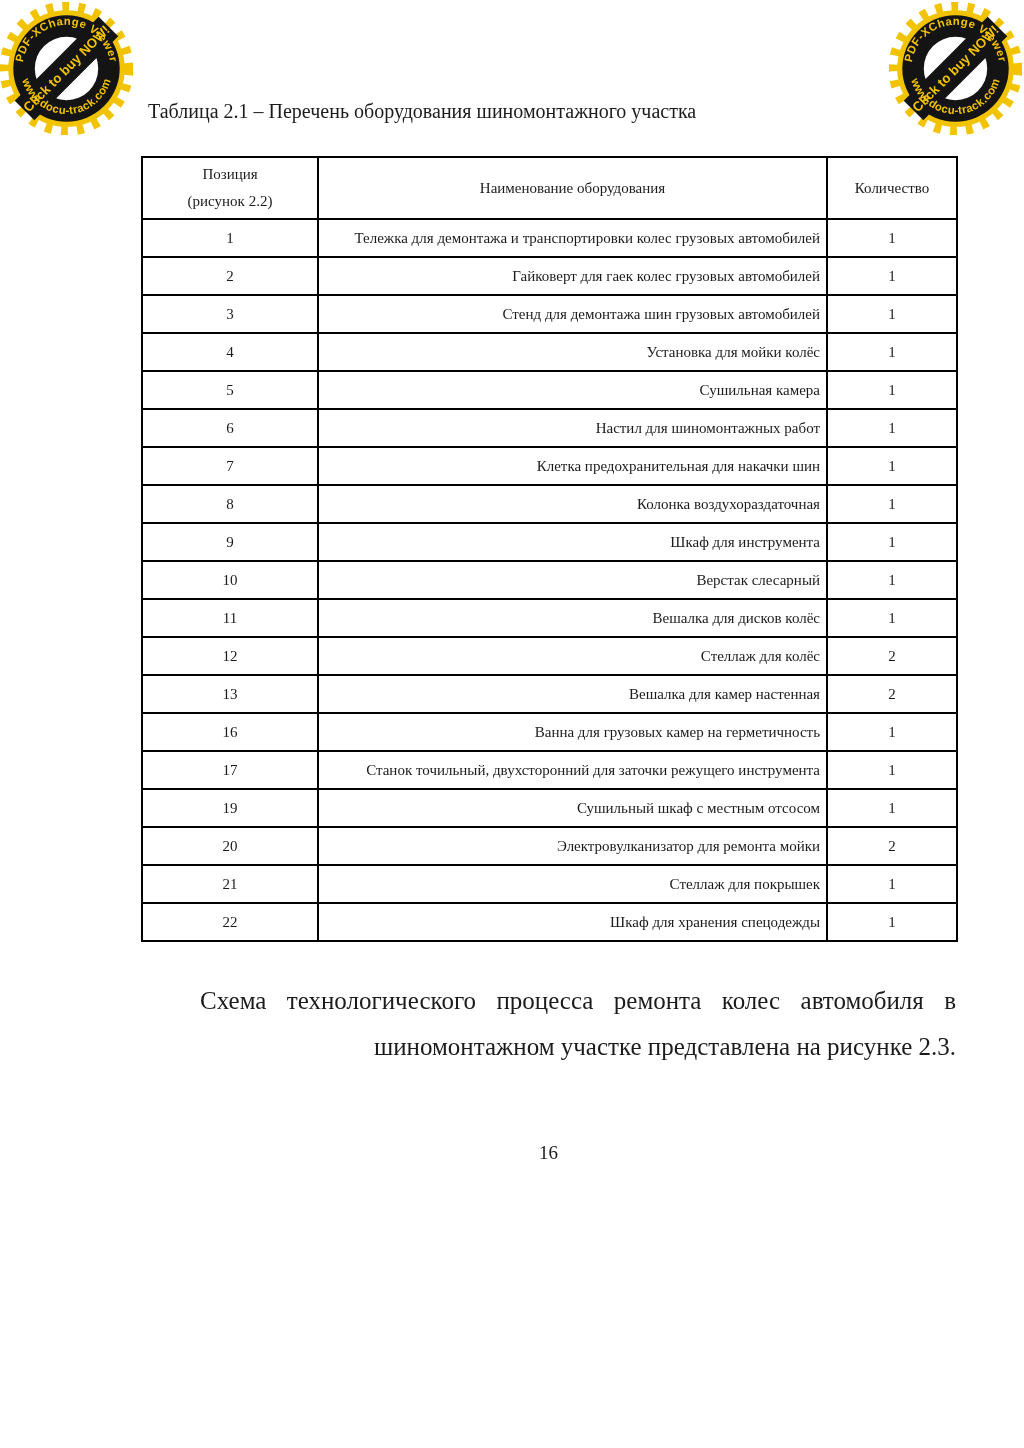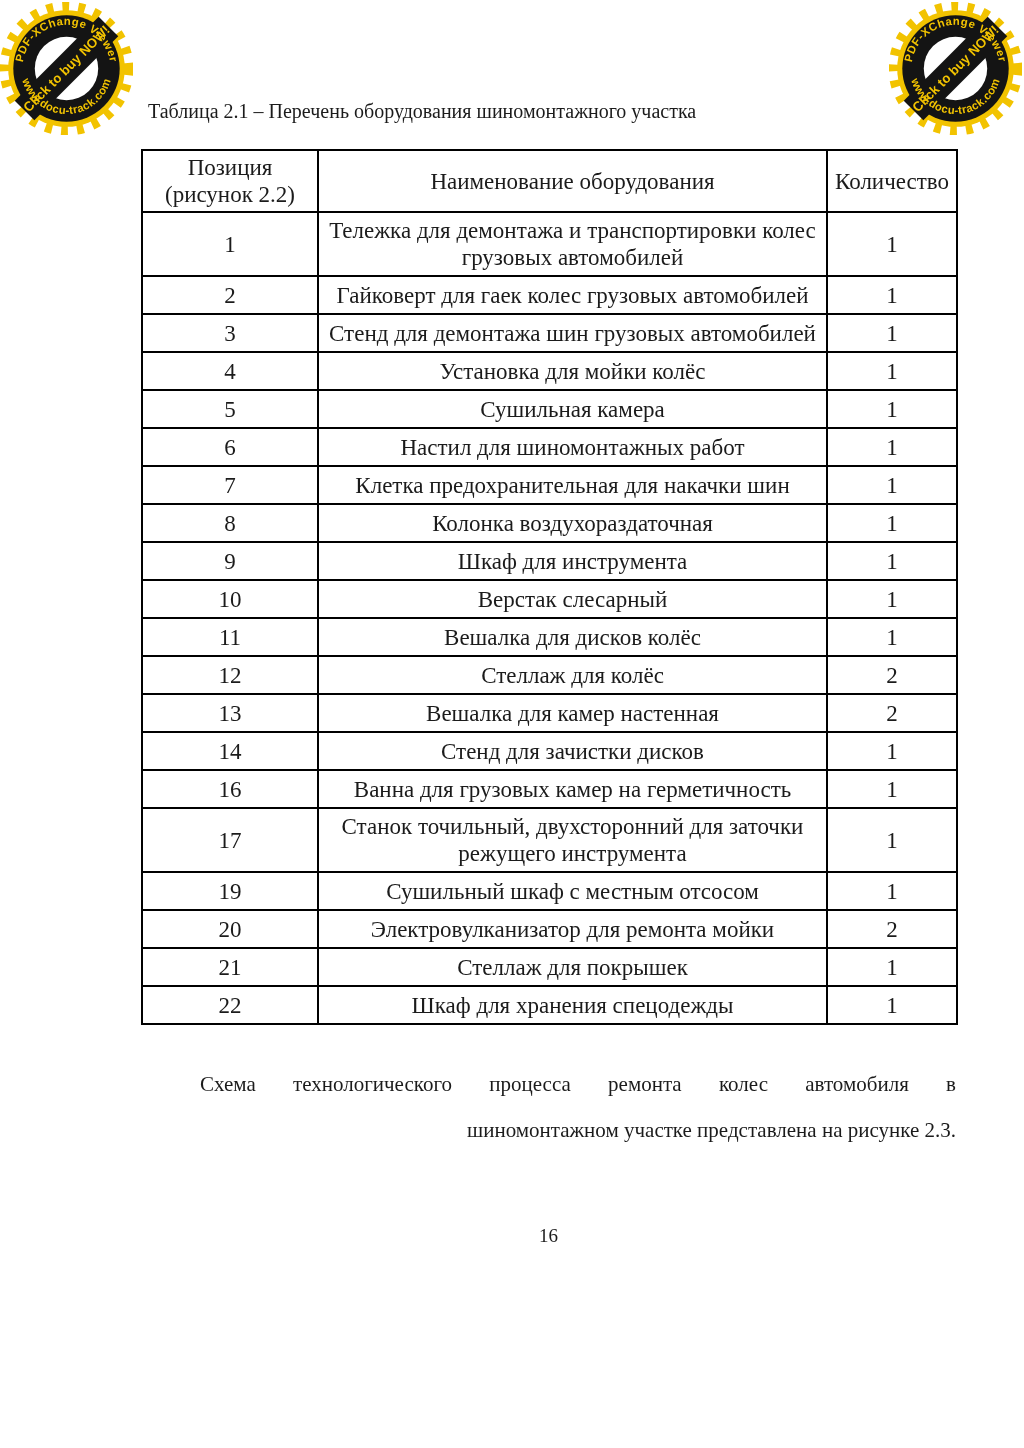--- a/index.html
+++ b/index.html
@@ -26,43 +26,43 @@
   .doc-title {
     margin-top: 99px;
     margin-left: 7px;
     font-size: 20px;
     line-height: 24px;
     white-space: nowrap;
   }
 
   
   table.equip {
-    margin-top: 26px;
+    margin-top: 33px;
     border-collapse: collapse;
     width: 815px;
     table-layout: fixed;
-    font-size: 23px;
+    font-size: 15px;
   }
   table.equip col.c-pos  { width: 176px; }
   table.equip col.c-name { width: 509px; }
   table.equip col.c-qty  { width: 130px; }
   table.equip th, table.equip td {
     border: 2px solid #000000;
     font-weight: normal;
     vertical-align: middle;
     line-height: 27px;
   }
   table.equip th { height: 62px; text-align: center; padding: 2px 4px; }
   table.equip td { height: 38px; padding: 4px 6px; }
   td.pos, td.qty { text-align: center; }
-  td.name { text-align: center; padding-left: 9px; padding-right: 6px; }
+  td.name { text-align: right; padding-left: 9px; padding-right: 6px; }
   .hdr-two-lines span { display: block; }
 
   
-  .para { margin-top: 36px; font-size: 21px; line-height: 46px; width: 815px; }
+  .para { margin-top: 36px; font-size: 25px; line-height: 46px; width: 815px; }
   .para-line1 {
     margin-left: 59px;
     text-align: justify;
     text-align-last: justify;
   }
   .para-line2 { text-align: right; }
 
   
   .page-num { margin-top: 72px; text-align: center; font-size: 19px; }
 </style>
@@ -197,25 +197,20 @@
     <td class="pos">12</td>
     <td class="name">Стеллаж для колёс</td>
     <td class="qty">2</td>
   </tr>
           <tr>
     <td class="pos">13</td>
     <td class="name">Вешалка для камер настенная</td>
     <td class="qty">2</td>
   </tr>
           <tr>
-    <td class="pos">14</td>
-    <td class="name">Стенд для зачистки дисков</td>
-    <td class="qty">1</td>
-  </tr>
-          <tr>
     <td class="pos">16</td>
     <td class="name">Ванна для грузовых камер на герметичность</td>
     <td class="qty">1</td>
   </tr>
           <tr>
     <td class="pos">17</td>
     <td class="name">Станок точильный, двухсторонний для заточки режущего инструмента</td>
     <td class="qty">1</td>
   </tr>
           <tr>

